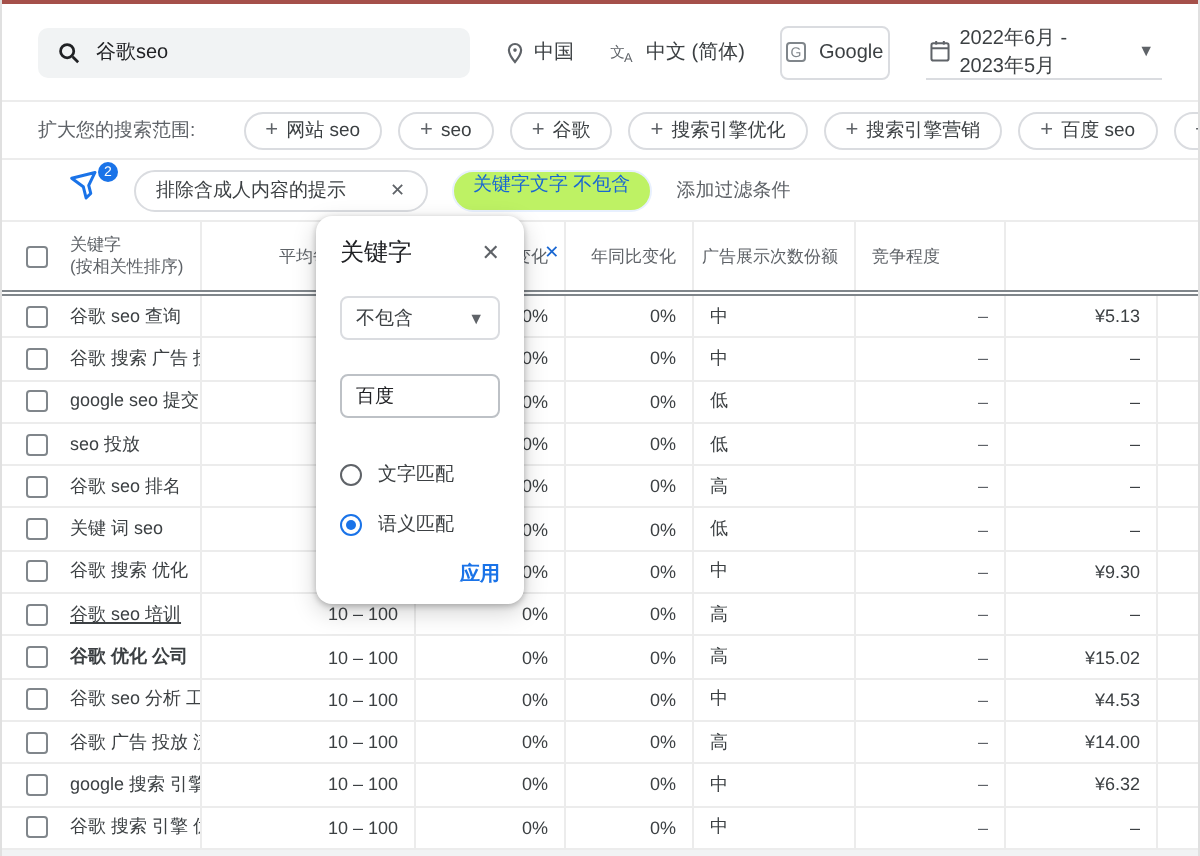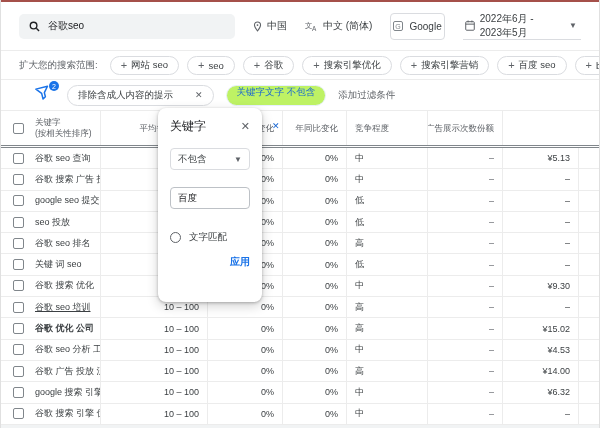--- a/index.html
+++ b/index.html
@@ -12,21 +12,21 @@
   .toolbar { height:48px; display:flex; align-items:center; padding:0 18px; gap:18px; }
   .search-pill { display:flex; align-items:center; gap:8px; background:#f1f3f4; border-radius:5px; height:25px; width:216px; padding:0 10px; flex:none; }
   .search-pill input { border:none; background:transparent; outline:none; font-size:10px; color:#202124; width:160px; font-family:inherit; }
   .tb-item { display:flex; align-items:center; gap:5px; font-size:10px; color:#3c4043; white-space:nowrap; }
   .net-box { border:1px solid #dadce0; border-radius:4px; height:27px; padding:0 2px; display:flex; align-items:center; gap:6px; font-size:10px; color:#3c4043; }
   .date-ctl { display:flex; align-items:center; gap:5px; font-size:10px; color:#3c4043; border-bottom:1px solid #dadce0; height:27px; padding:0 4px 0 2px; }
   .caret { font-size:8px; color:#5f6368; margin-left:6px; }
   .divider { height:1px; background:#ececec; }
 
   
-  .expand-row { height:28px; display:flex; align-items:center; padding:0 18px; gap:8px; }
+  .expand-row { height:28px; display:flex; align-items:center; padding:0 18px; gap:20px; }
   .expand-label { font-size:9.5px; color:#5f6368; margin-right:4px; white-space:nowrap; }
   .chip { display:inline-flex; align-items:center; gap:4px; border:1px solid #dadce0; border-radius:12px; height:19px; padding:0 10px; font-size:9.5px; color:#3c4043; background:#fff; white-space:nowrap; cursor:pointer; }
   .chip .plus { font-size:11px; color:#5f6368; }
 
   
   .filter-row { height:30px; display:flex; align-items:center; padding:0 16px; gap:12px; }
   .funnel-wrap { position:relative; width:20px; height:20px; flex:none; margin-left:18px; cursor:pointer; }
   .funnel-badge { position:absolute; top:-4px; right:-4px; width:10px; height:10px; background:#1a73e8; border-radius:50%; color:#fff; font-size:7px; display:flex; align-items:center; justify-content:center; }
   .fchip { display:inline-flex; align-items:center; gap:22px; border:1px solid #dadce0; border-radius:13px; height:21px; padding:0 10px; font-size:9.5px; color:#3c4043; background:#fff; cursor:pointer; }
   .fchip .x { font-size:9px; color:#5f6368; }
@@ -191,22 +191,22 @@
       <div class="cell first">
           <span class="cbx"></span>
         </div>
       <div class="cell col-head leftal" style="padding-left:0;">
         <span>关键字</span>
         <span>(按相关性排序)</span>
       </div>
       <div class="cell right">平均每月搜索量</div>
       <div class="cell right">三个月变化</div>
       <div class="cell right">年同比变化</div>
+      <div class="cell right">广告展示次数份额</div>
       <div class="cell left">竞争程度</div>
-      <div class="cell right">广告展示次数份额</div>
       <div class="cell last"></div>
     </div>
     <div class="tbody">
   <div class="trow">
     <div class="cell first">
             <span class="cbx"></span>
           </div>
     <div class="cell left c-keyword" style="padding-left:0;">谷歌 seo 查询</div>
     <div class="cell right c-avg"></div>
     <div class="cell right c-3mo">0%</div>
@@ -397,17 +397,21 @@
       <span>不包含</span>
       <span class="caret">▼</span>
     </div>
     <div class="pinput">
       <input value="百度" style="">
     </div>
     <div class="radio-row firstr">
       <span class="radio"></span>
       <span>文字匹配</span>
     </div>
+    <div class="radio-row">
+      <span class="radio sel"></span>
+      <span>语义匹配</span>
+    </div>
     <div class="apply-row">
       <span class="apply-btn">应用</span>
     </div>
   </div>
 </div>
 
 </body></html>

